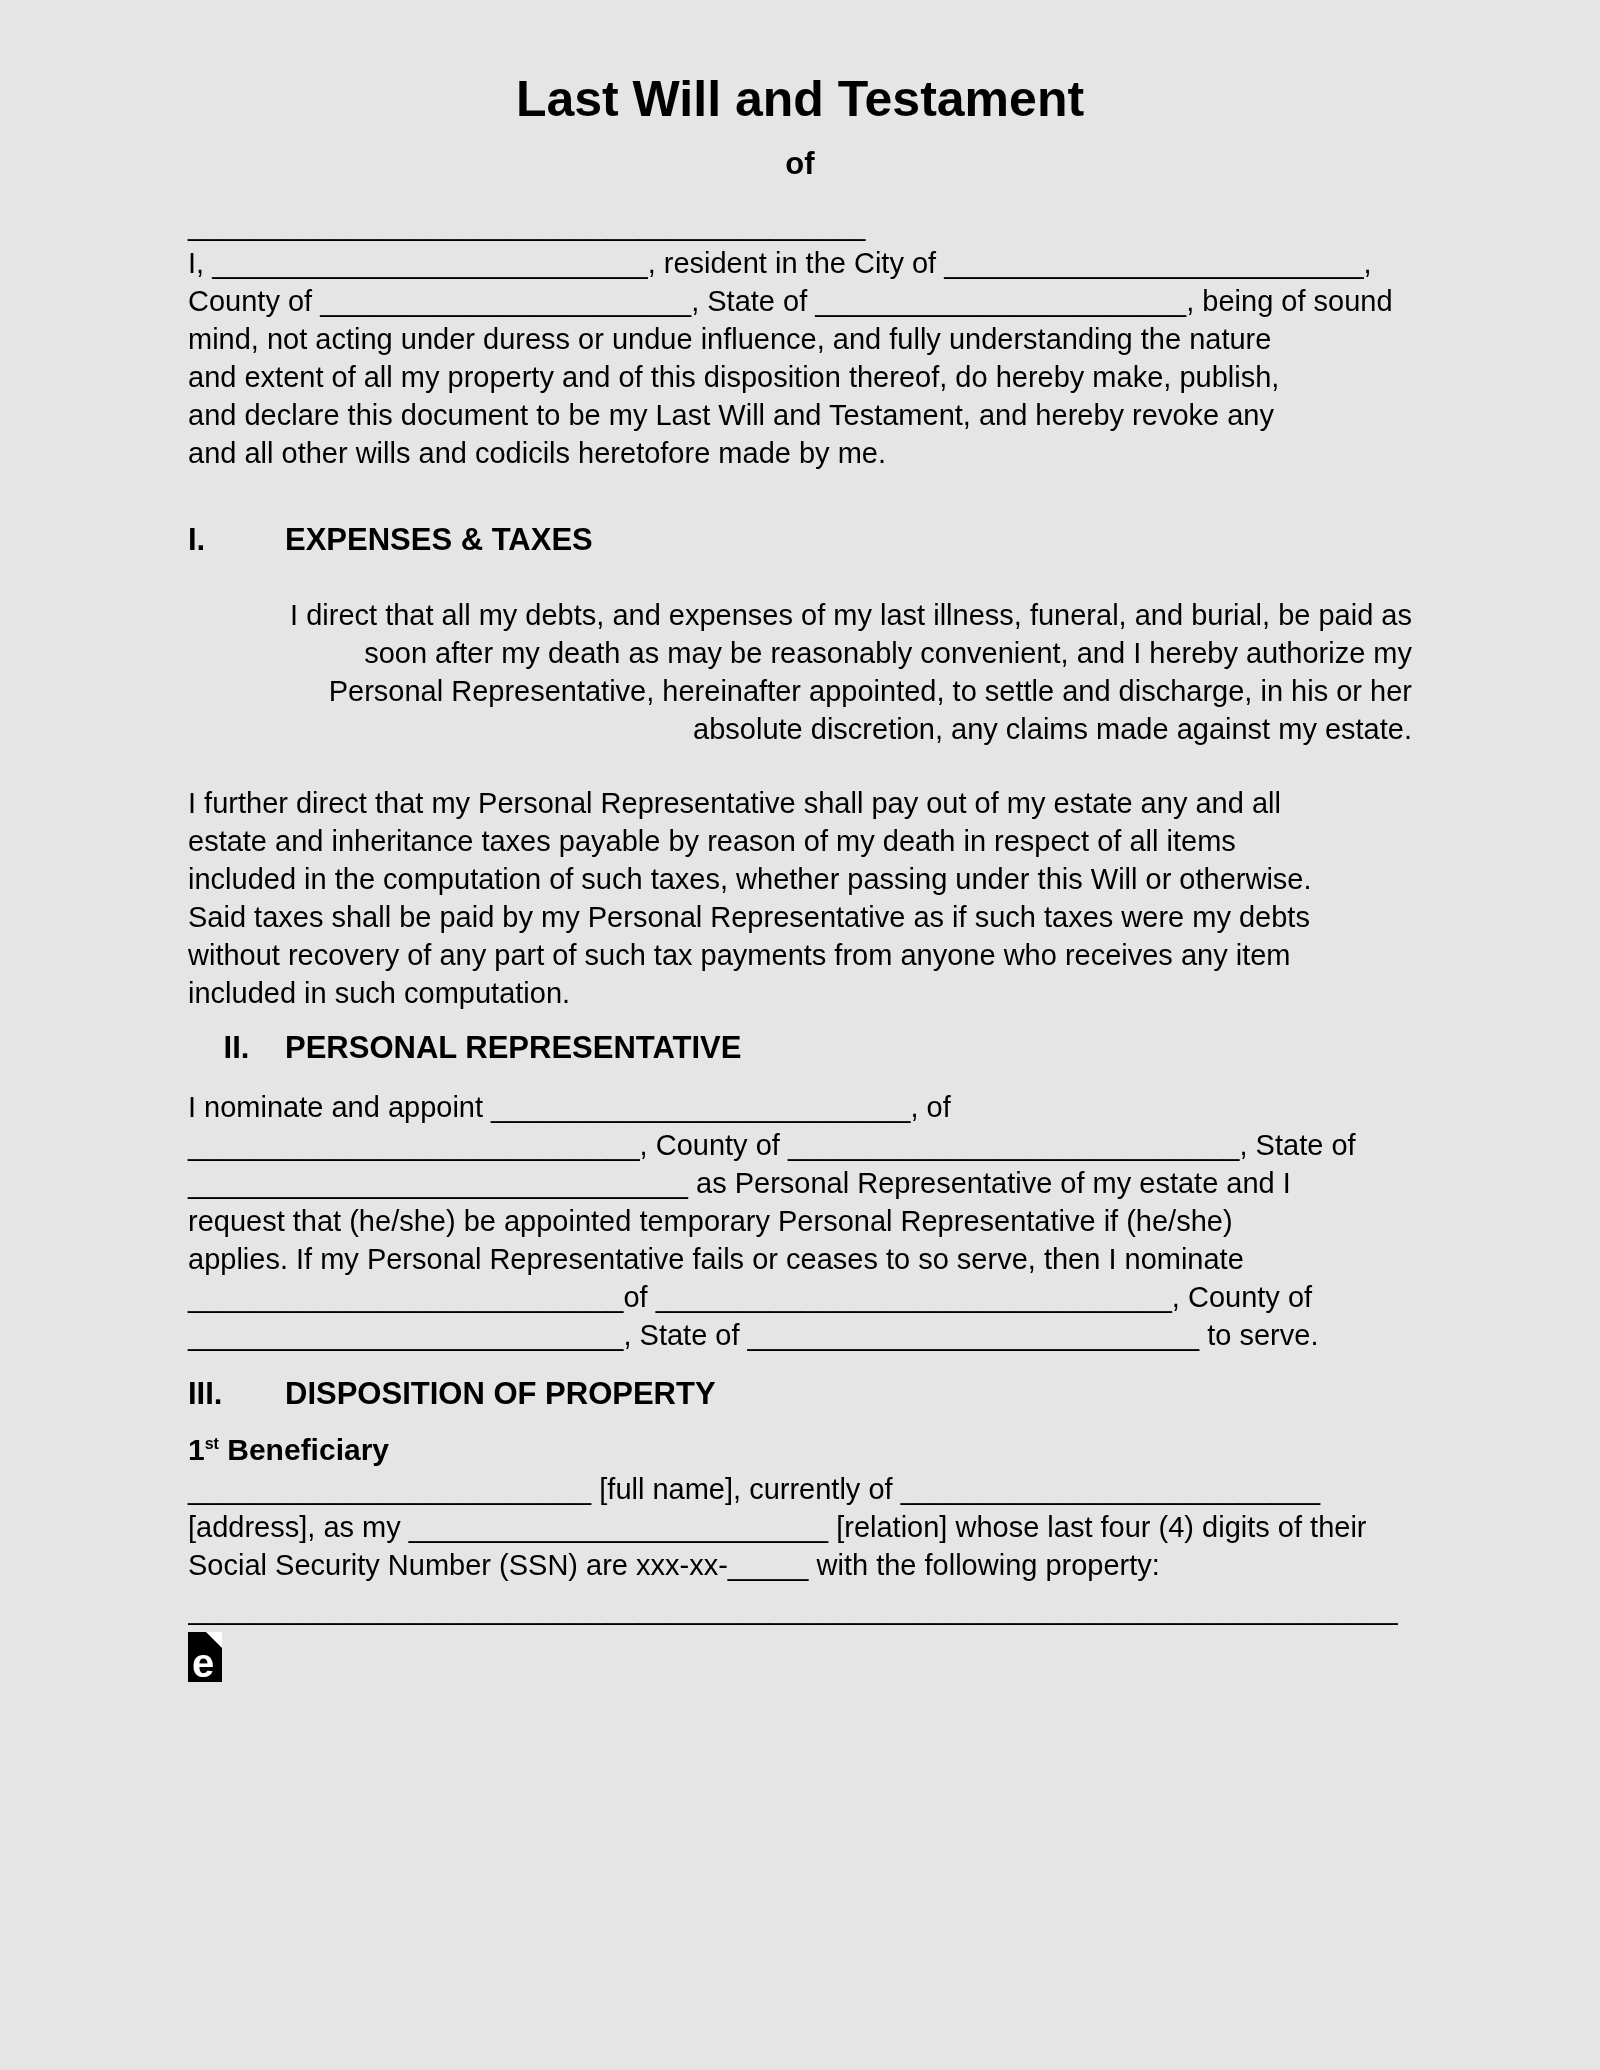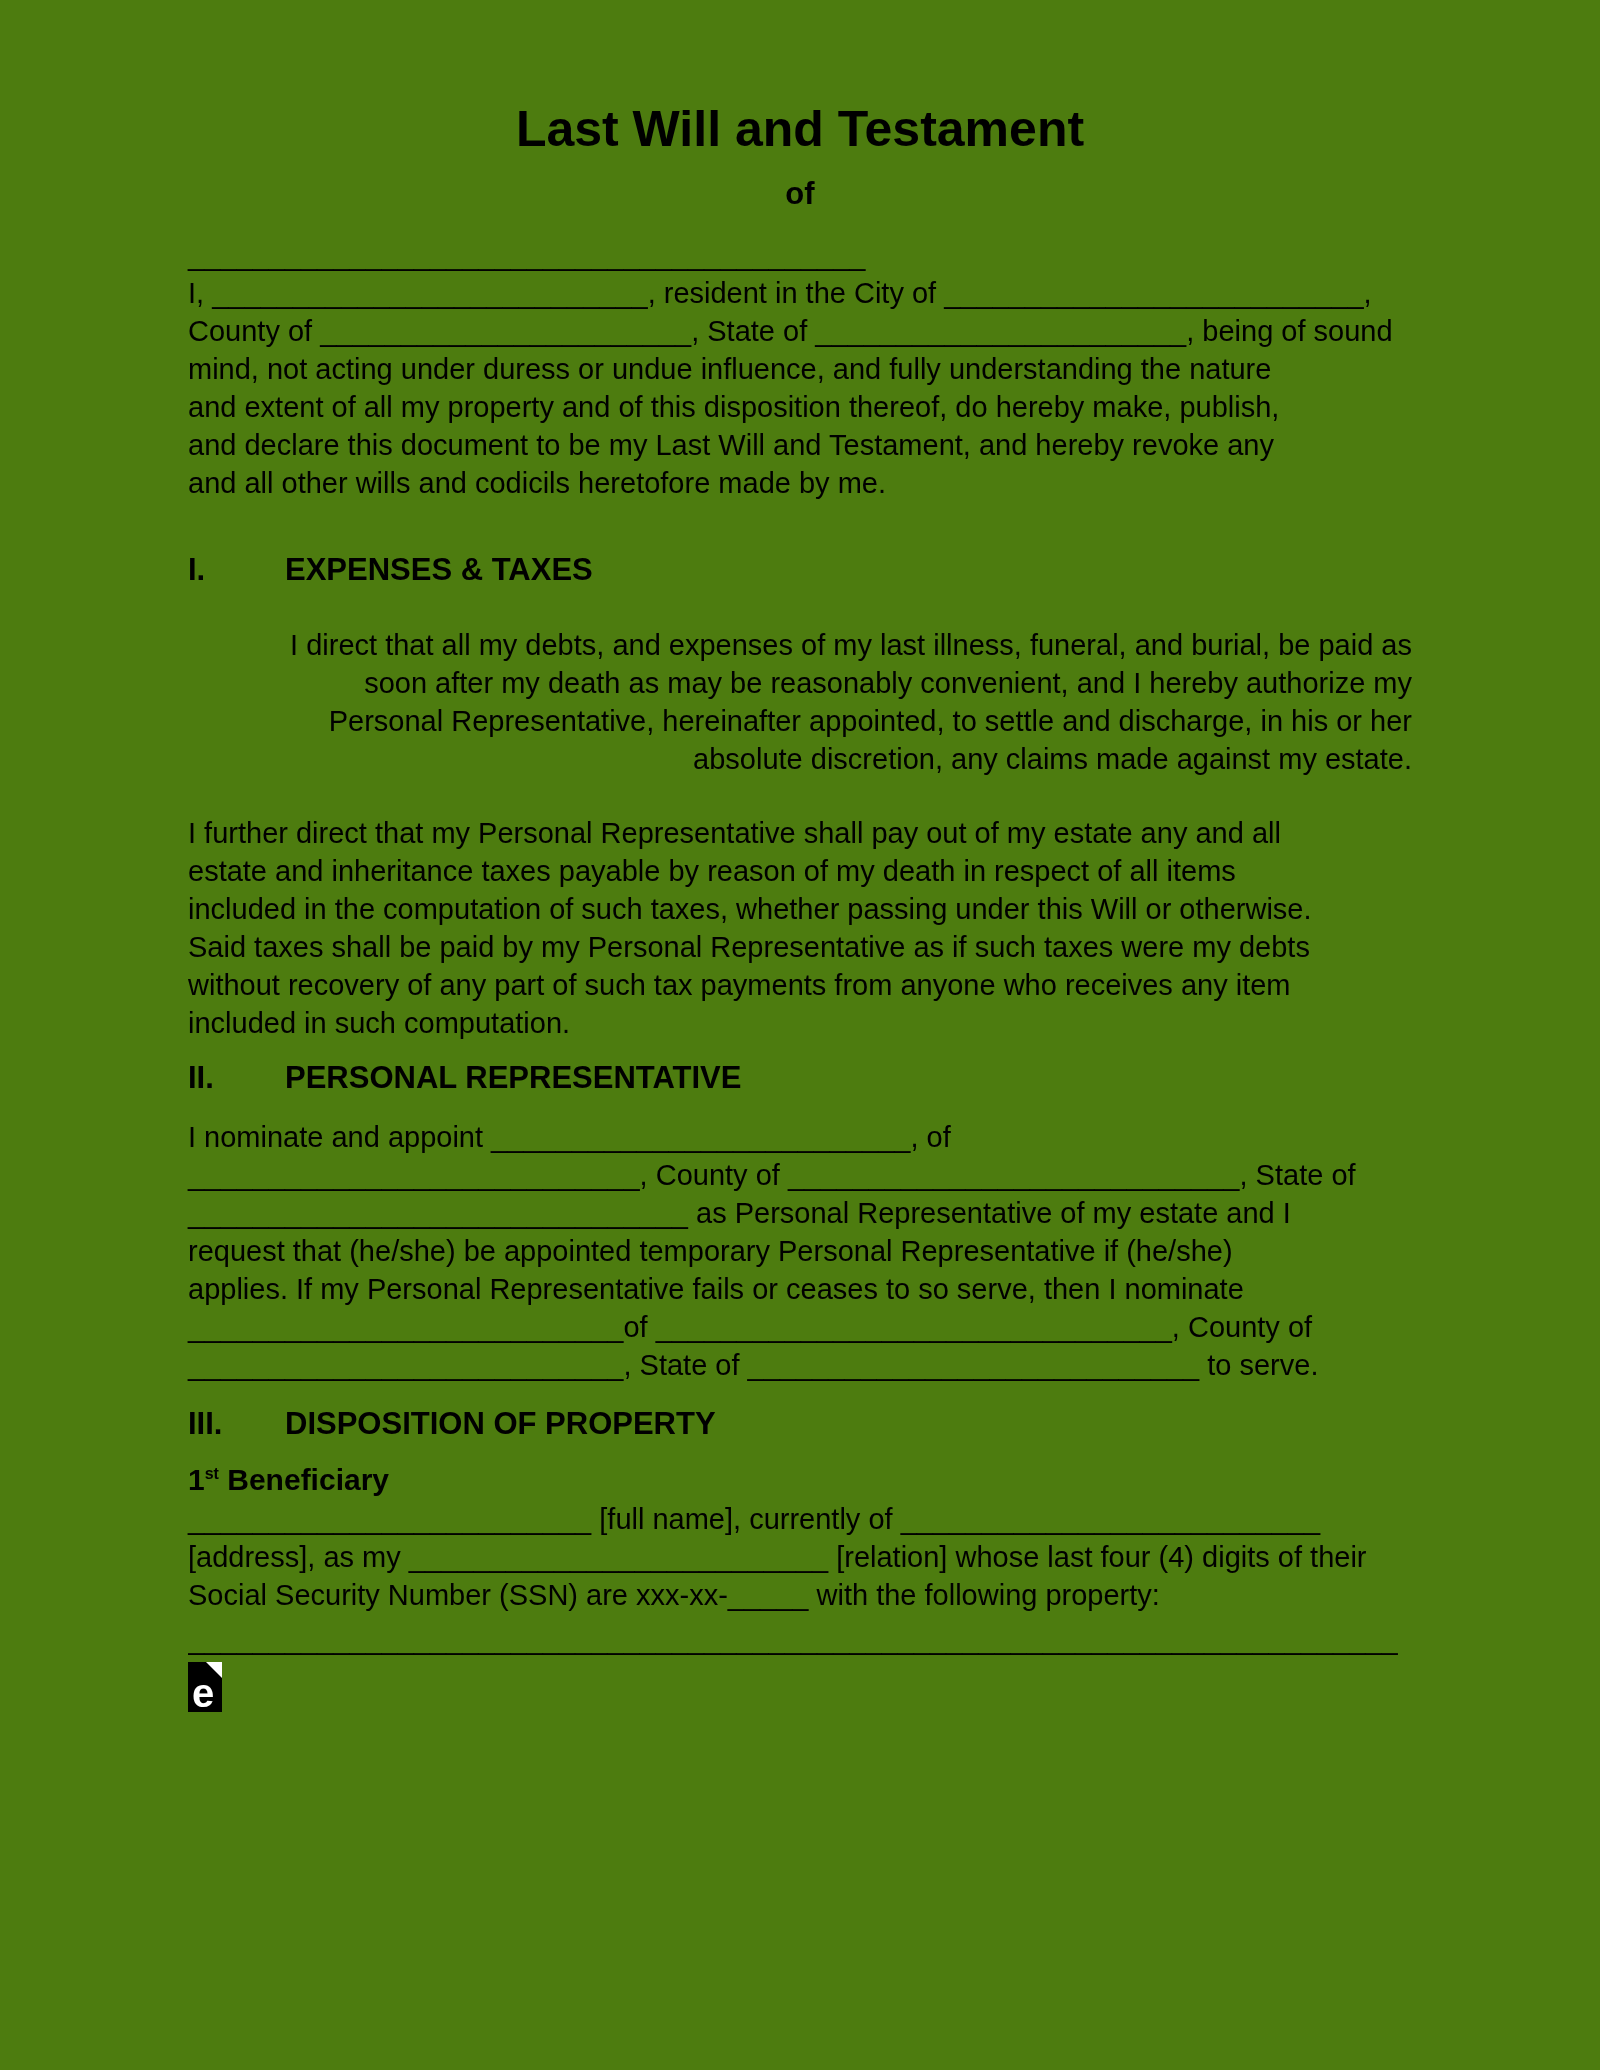--- a/index.html
+++ b/index.html
@@ -11,22 +11,22 @@
     width: 1600px;
     height: 2070px;
     font-family: "Liberation Sans", "DejaVu Sans", sans-serif;
     color: #000000;
     overflow: hidden;
   }
   .page {
     box-sizing: border-box;
     width: 1600px;
     height: 2070px;
-    padding: 102px 188px 0 188px;
-    background: #4d7c0f;
+    padding: 72px 188px 0 188px;
+    background: #e5e5e5;
   }
   h1.doc-title {
     margin: 0;
     font-size: 50px;
     line-height: 54px;
     font-weight: bold;
     text-align: center;
     letter-spacing: 0;
   }
   .doc-subtitle {
@@ -59,21 +59,21 @@
     display: flex;
   }
   .sec-num {
     display: inline-block;
     width: 97px;
     flex: 0 0 97px;
   }
   .sec-1 h2 { margin-top: 48px; }
   .sec-1 .p-1 { margin-top: 36px; text-align: right; }
   .sec-1 .p-2 { margin-top: 36px; }
-  .sec-2 h2 { margin-top: 16px; }
+  .sec-2 h2 { margin-top: 16px; text-align: center; }
   .sec-2 .p-1 { margin-top: 20px; }
   .sec-3 h2 { margin-top: 20px; }
   .sec-3 .p-1 { margin-top: 34px; }
   h3.benef-heading {
     margin: 16px 0 0 0;
     font-size: 30px;
     line-height: 40px;
     font-weight: bold;
   }
   h3.benef-heading sup {

